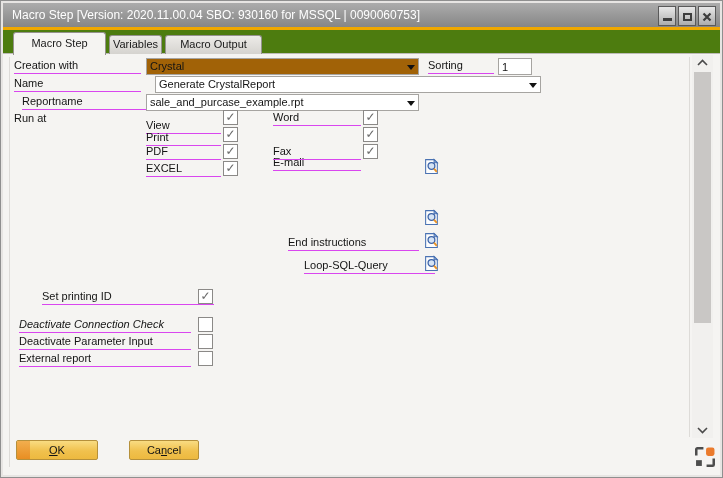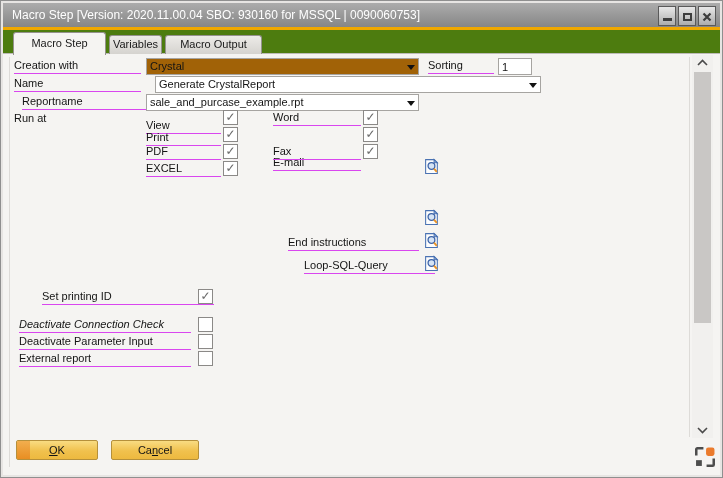--- a/index.html
+++ b/index.html
@@ -46,21 +46,21 @@
   .qicon{position:absolute;width:16px;height:17px;cursor:pointer;z-index:2;}
   
   .btn{position:absolute;top:439px;height:20px;box-sizing:border-box;border:1px solid #B5903B;
        border-radius:2px;background:linear-gradient(#F9DC82,#F0C14E 55%,#EDB93F);
        font-size:11px;color:#141414;text-align:center;line-height:18px;overflow:hidden;
        cursor:pointer;z-index:2;}
   .btn .strip{position:absolute;left:0;top:0;bottom:0;width:13px;
               background:linear-gradient(#F2AE4E,#E88E22);}
   .btn .blabel{position:relative;z-index:1;}
   .btn-ok{left:15px;width:82px;}
-  .btn-cancel{left:110px;width:88px;}
+  .btn-cancel{left:128px;width:70px;}
   .akey{text-decoration:underline;}
   
   .scrollbar{position:absolute;left:691px;top:54px;width:21px;height:383px;background:#F1F0EE;z-index:2;}
   .sb-btn{position:absolute;left:0;width:21px;height:14px;display:flex;align-items:center;
           justify-content:center;cursor:pointer;}
   .sb-up{top:1px;}
   .sb-down{bottom:1px;}
   .sb-thumb{position:absolute;left:2px;top:17px;width:17px;height:251px;background:#C9C7C5;cursor:pointer;}
   .grip{position:absolute;left:694px;top:446px;width:20px;height:20px;cursor:nwse-resize;z-index:2;}
 </style>

